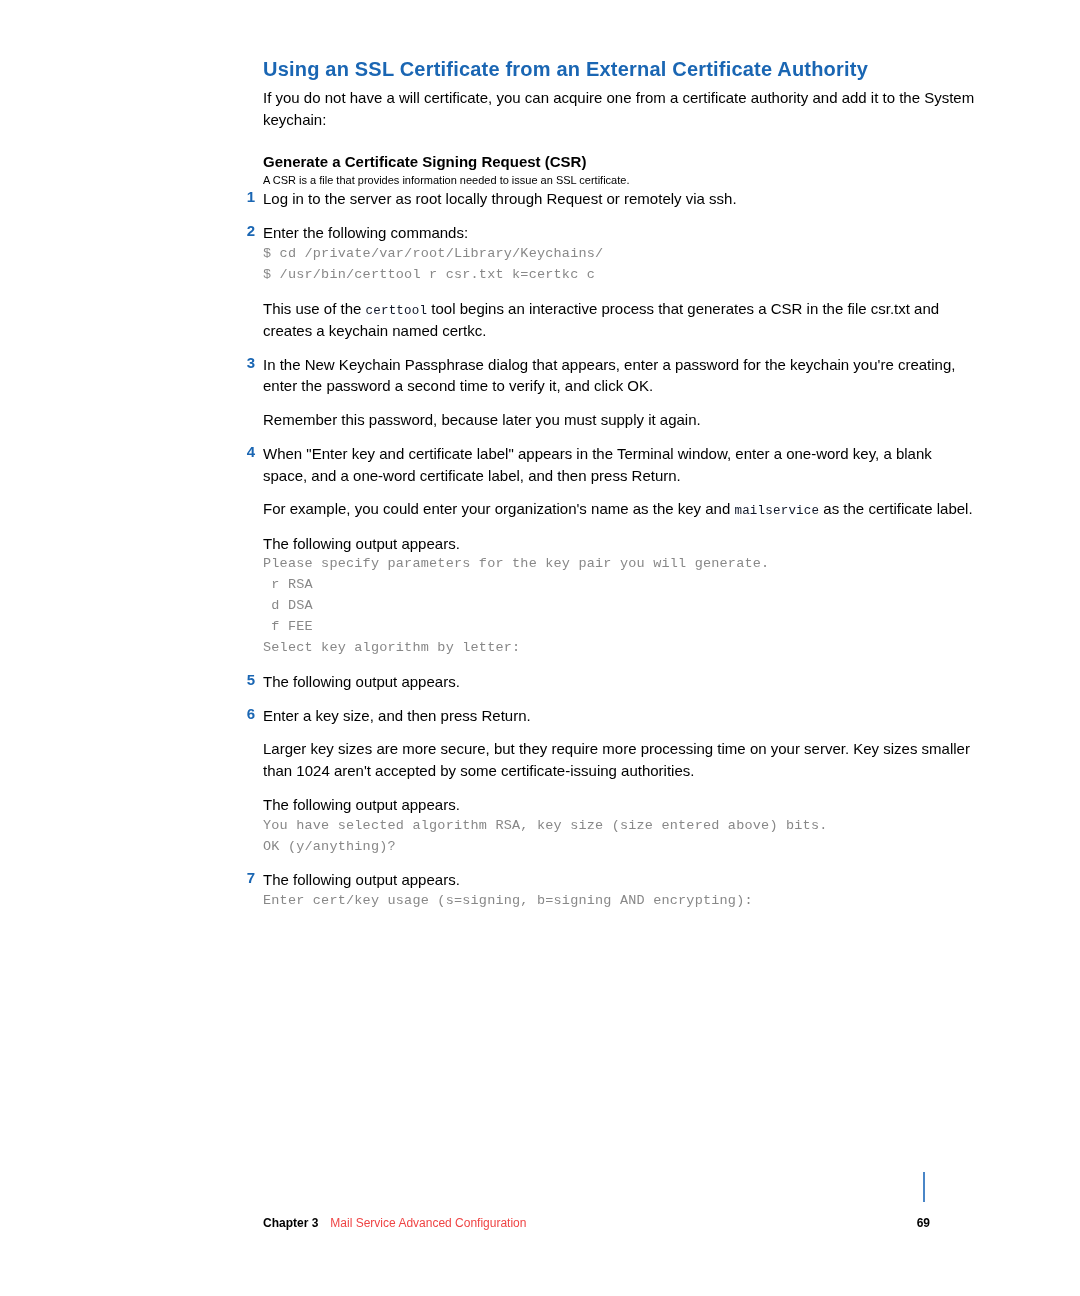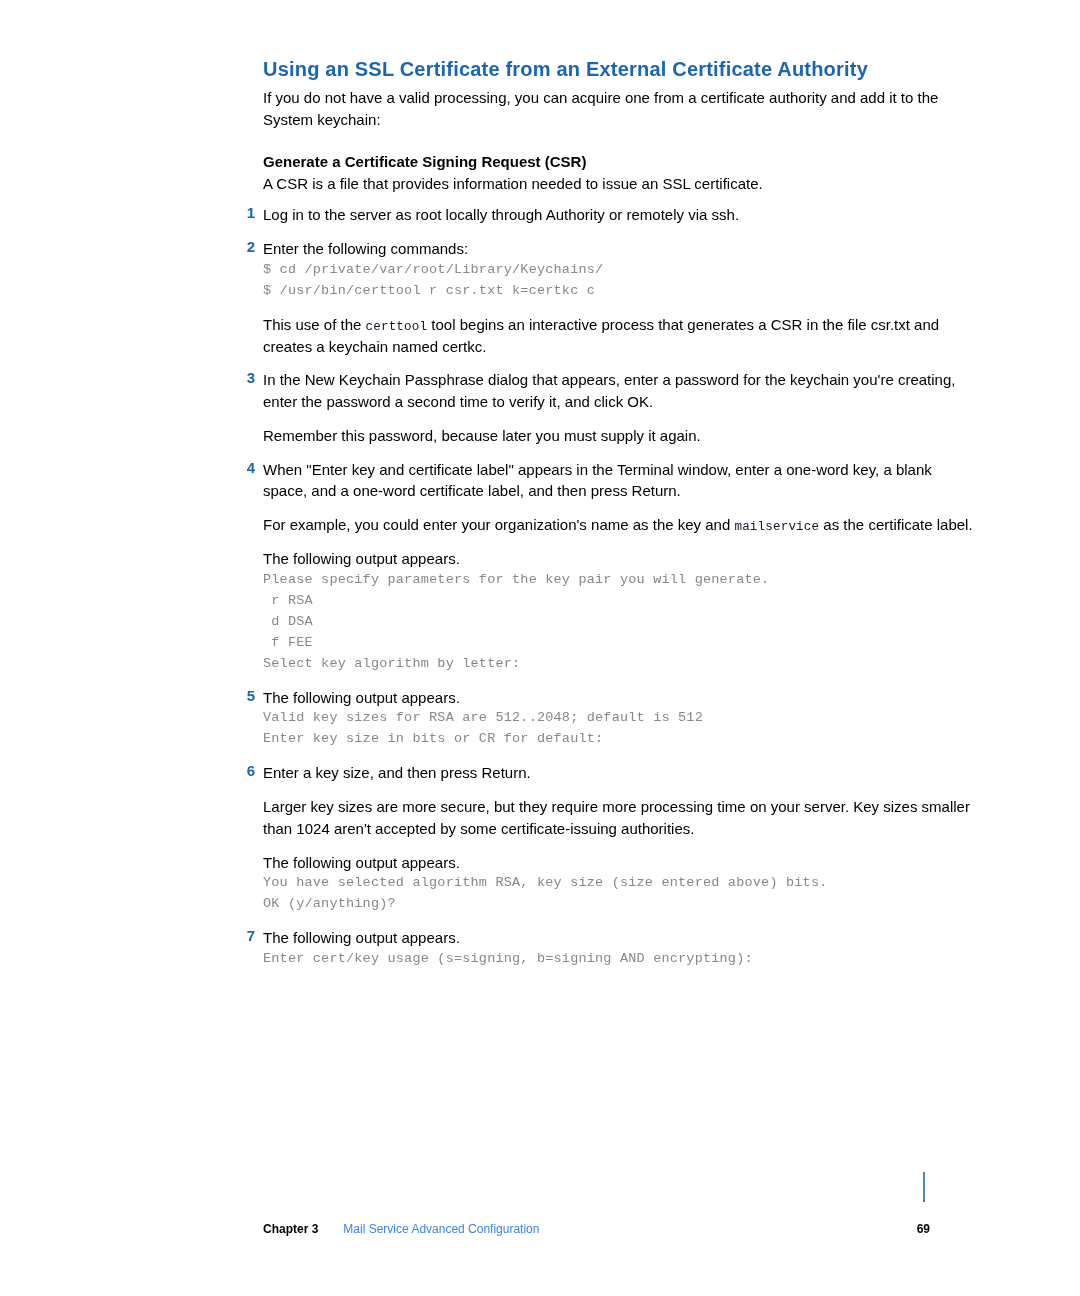--- a/index.html
+++ b/index.html
@@ -30,23 +30,23 @@
     font-size: 15px;
     line-height: 1.45;
     margin: 0 0 22px 0;
   }
   .subhead {
     font-weight: 700;
     font-size: 15px;
     margin: 0 0 3px 0;
   }
   .subdesc {
-    font-size: 15px;
-    line-height: 1.45;
-    margin: 0 0 10px 0;
+    font-size: 11px;
+    line-height: 1.45;
+    margin: 0 0 0 0;
   }
   ol.steps {
     list-style: none;
     padding: 0;
     margin: 0;
     counter-reset: step;
   }
   ol.steps > li {
     position: relative;
     padding-left: 0;
@@ -80,21 +80,21 @@
     letter-spacing: 0.2px;
   }
   .inline-code {
     font-family: "Courier New", Courier, monospace;
     font-size: 12.5px;
     color: #0f172a;
     letter-spacing: 0.2px;
   }
   .footer {
     position: absolute;
-    bottom: 60px;
+    bottom: 66px;
     left: 263px;
     right: 150px;
     display: flex;
     justify-content: space-between;
     align-items: center;
     font-size: 12px;
   }
   .footer-rule {
     position: absolute;
     bottom: 94px;
@@ -104,43 +104,42 @@
     background: #4a86c7;
   }
   .footer .left {
     display: flex;
     gap: 12px;
   }
   .footer .chapter-label {
     font-weight: 700;
   }
   .footer .chapter-title {
-    color: #3b82f6;
-    margin-left: 13px;
+    color: #ef4444;
   }
   .footer .pagenum {
     font-weight: 700;
   }
 </style>
 </head>
 <body>
 
 <div class="page">
 
   <h2 class="section-title">Using an SSL Certificate from an External Certificate Authority</h2>
-  <p class="intro">If you do not have a valid processing, you can acquire one from a certificate authority and add it to the System keychain:</p>
+  <p class="intro">If you do not have a will certificate, you can acquire one from a certificate authority and add it to the System keychain:</p>
 
   <div class="subhead">Generate a Certificate Signing Request (CSR)</div>
   <div class="subdesc">A CSR is a file that provides information needed to issue an SSL certificate.</div>
 
   <ol class="steps">
 
     <li>
       <span class="num">1</span>
-      <div class="step-text">Log in to the server as root locally through Authority or remotely via ssh.</div>
+      <div class="step-text">Log in to the server as root locally through Request or remotely via ssh.</div>
     </li>
 
     <li>
       <span class="num">2</span>
       <div class="step-text">Enter the following commands:</div>
       <div class="code">$ cd /private/var/root/Library/Keychains/
 $ /usr/bin/certtool r csr.txt k=certkc c</div>
       <div class="para">
         <span>This use of the </span><span class="inline-code">certtool</span><span> tool begins an interactive process that generates a CSR in the file csr.txt and creates a keychain named certkc.</span>
       </div>
@@ -162,22 +161,20 @@
       <div class="code">Please specify parameters for the key pair you will generate.
  r RSA
  d DSA
  f FEE
 Select key algorithm by letter:</div>
     </li>
 
     <li>
       <span class="num">5</span>
       <div class="para">The following output appears.</div>
-      <div class="code">Valid key sizes for RSA are 512..2048; default is 512
-Enter key size in bits or CR for default:</div>
     </li>
 
     <li>
       <span class="num">6</span>
       <div class="step-text">Enter a key size, and then press Return.</div>
       <div class="para">Larger key sizes are more secure, but they require more processing time on your server. Key sizes smaller than 1024 aren't accepted by some certificate-issuing authorities.</div>
       <div class="para">The following output appears.</div>
       <div class="code">You have selected algorithm RSA, key size (size entered above) bits.
 OK (y/anything)?</div>
     </li>

